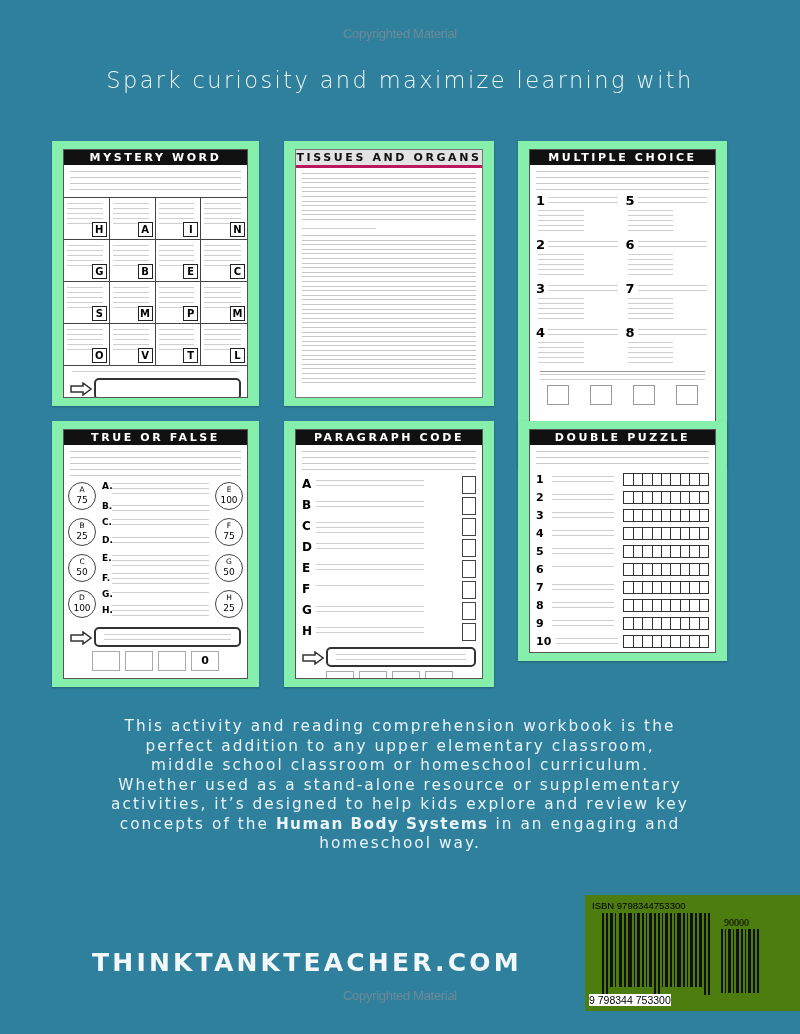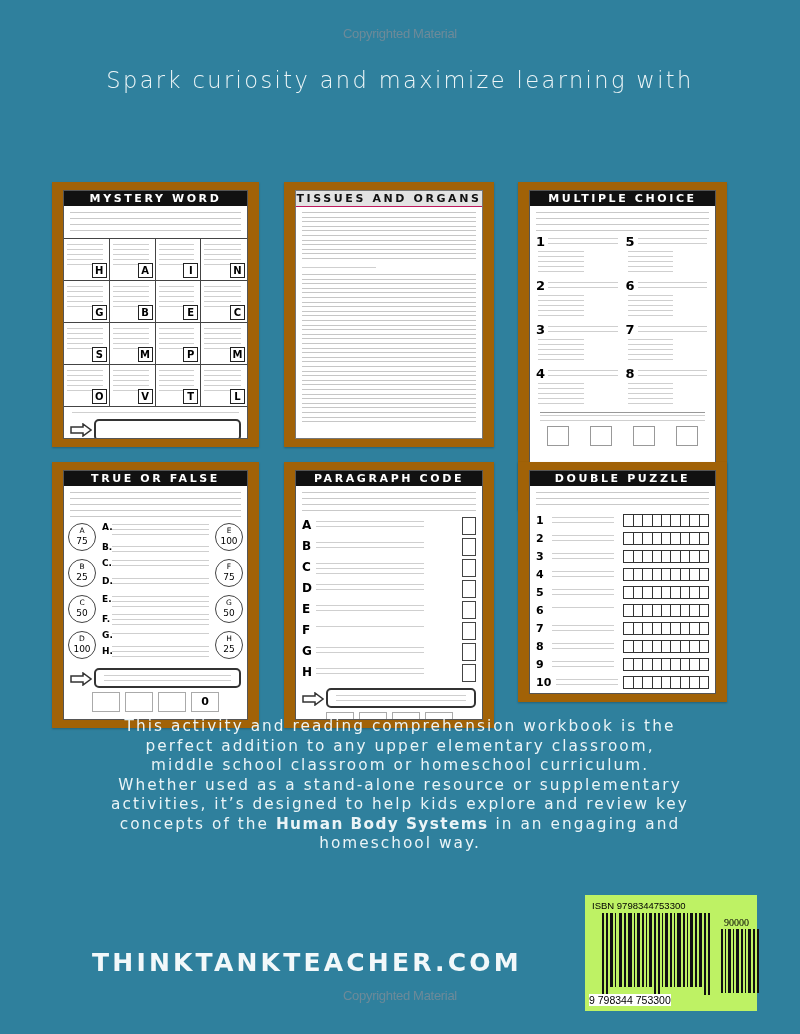--- a/index.html
+++ b/index.html
@@ -1,20 +1,20 @@
 <!DOCTYPE html>
 <html><head>
 <meta charset="utf-8">
 <style>
   html,body{margin:0;padding:0;}
   body{width:800px;height:1034px;background:#2f809d;position:relative;overflow:hidden;font-family:"DejaVu Sans","Liberation Sans",sans-serif;}
   .copyright{position:absolute;left:0;width:800px;text-align:center;color:#6d8a99;font-family:"Liberation Sans",sans-serif;font-size:13px;letter-spacing:-0.3px;font-stretch:condensed;}
   .headline{position:absolute;top:64px;left:0;width:800px;text-align:center;color:#eef6f8;font-size:22.5px;letter-spacing:2.4px;line-height:32px;font-weight:300;}
   .headline b{font-weight:bold;letter-spacing:1.6px;}
-  .card{position:absolute;background:#a16207;box-shadow:0 1px 2px rgba(0,0,0,.25);margin-top:41px;}
+  .card{position:absolute;background:#86efac;box-shadow:0 1px 2px rgba(0,0,0,.25);}
   .sheet{position:absolute;left:11px;top:8px;right:11px;bottom:8px;border:1.5px solid #555;background:#fff;overflow:hidden;}
   .sheet-title{background:#111;color:#fff;text-align:center;font-weight:bold;font-size:11px;letter-spacing:2.6px;height:15px;line-height:15px;}
   .intro{margin:3px 6px 3px;height:26px;background:repeating-linear-gradient(#fff 0 3px,#c9c9c9 3px 4px,#fff 4px 6px);}
   .gl{background:repeating-linear-gradient(#fff 0 2px,#cfcfcf 2px 3px,#fff 3px 5px);}
   
   .mgrid{display:grid;grid-template-columns:repeat(4,1fr);grid-template-rows:repeat(4,42px);border-top:1px solid #444;}
   .mcell{border-right:1px solid #444;border-bottom:1px solid #444;position:relative;}
   .mcell:nth-child(4n){border-right:none;}
   .mcell .gl{position:absolute;left:3px;top:3px;right:6px;height:24px;}
   .mletter{position:absolute;right:2px;bottom:2px;width:13px;height:13px;border:1px solid #222;font-weight:bold;font-size:10px;text-align:center;line-height:13px;background:#fff;}
@@ -52,21 +52,21 @@
   .dprow .cells{position:absolute;right:0;top:2px;display:flex;}
   .dprow .cells span{width:8.4px;height:11px;border:1px solid #333;margin-left:-1px;background:#fff;}
   .secret{position:relative;margin:4px 6px 0;height:22px;}
   .secret .box{position:absolute;left:22px;right:0;top:0;bottom:0;border:2px solid #333;border-radius:5px;}
   .secret .lbl{position:absolute;left:30px;top:5px;font-size:5px;font-weight:bold;line-height:6px;}
   .secret .cells{position:absolute;left:52px;top:4px;display:flex;}
   .secret .cells span{width:10px;height:10px;border:1px solid #333;margin-left:-1px;}
   .body-text{position:absolute;top:717px;left:0;width:800px;text-align:center;color:#eaf4f7;font-size:15.3px;letter-spacing:2.05px;line-height:19.5px;}
   .body-text b{font-weight:bold;letter-spacing:1.4px;}
   .site{position:absolute;left:92px;top:948px;color:#f2f8fa;font-weight:bold;font-size:25px;letter-spacing:3.2px;}
-  .barcode{position:absolute;left:585px;top:895px;width:172px;height:116px;background:#bef264;}
+  .barcode{position:absolute;left:585px;top:895px;width:216px;height:116px;background:#4d7c0f;}
   .barcode .isbn{position:absolute;left:7px;top:5px;font-family:"Liberation Sans",sans-serif;font-size:9.5px;}
   .barcode .addon{position:absolute;left:139px;top:22px;font-family:Liberation Serif, serif;font-size:10px;}
   .barcode .bars{position:absolute;left:15px;top:18px;width:112px;height:82px;}
   .barcode .bars2{position:absolute;left:122px;top:34px;width:54px;height:64px;}
   .barcode .digits{position:absolute;left:4px;top:99px;font-family:"Liberation Sans",sans-serif;font-size:10.5px;background:#fff;}
 </style>
 </head>
 <body>
 
 <div class="copyright" style="top:26px">Copyrighted Material</div>
@@ -150,21 +150,21 @@
       <svg class="arr" viewBox="0 0 22 14">
           <path d="M1 4h12V1l8 6-8 6v-3H1z" fill="#fff" stroke="#333" stroke-width="1.5"></path>
         </svg>
       <div class="box"></div>
     </div>
   </div>
 </div>
 
 <div class="card" style="left:284px;top:141px;width:210px;height:265px">
   <div class="sheet" style="border-color:#777">
-    <div class="sheet-title" style="background:#e3e3e3;color:#111;border-bottom:1px solid #be185d">TISSUES AND ORGANS</div>
+    <div class="sheet-title" style="background:#e3e3e3;color:#111;border-bottom:3px solid #be185d">TISSUES AND ORGANS</div>
     <div class="para" style="height:52px"></div>
     <div class="gl" style="height:4px;margin:2px 6px;width:40%"></div>
     <div class="para" style="height:150px"></div>
   </div>
 </div>
 
 <div class="card" style="left:518px;top:141px;width:209px;height:328px">
   <div class="sheet">
     <div class="sheet-title">MULTIPLE CHOICE</div>
     <div class="intro" style="height:22px"></div>

